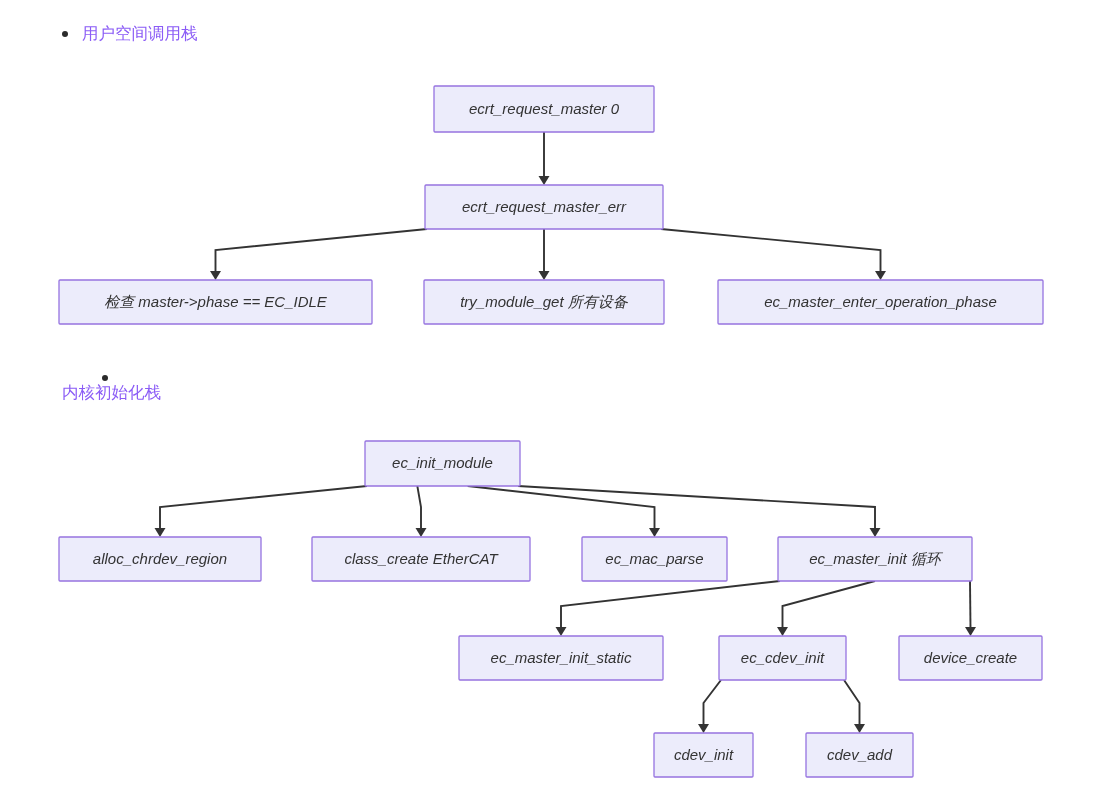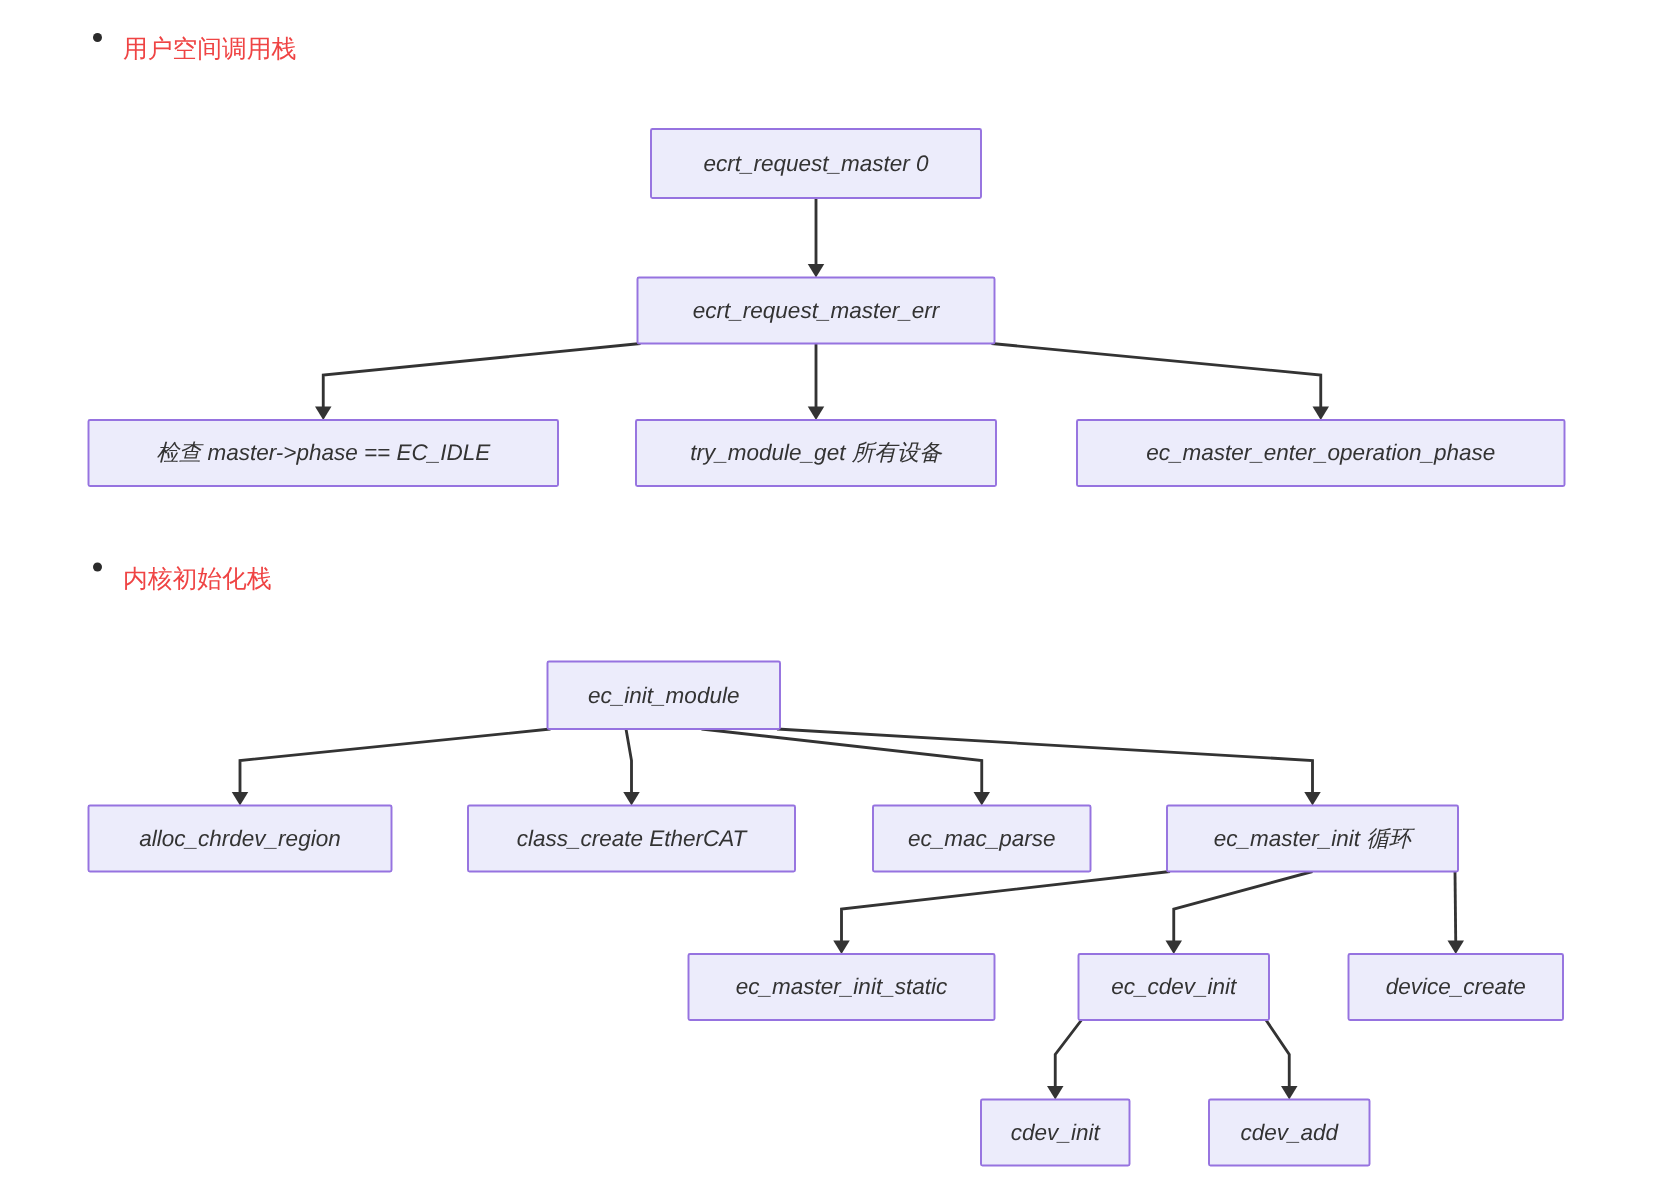--- a/index.html
+++ b/index.html
@@ -16,22 +16,23 @@
     overflow: hidden;
   }
   .page {
     position: relative;
     width: 1110px;
     height: 799px;
   }
   .bullet-item {
     position: absolute;
     display: flex;
+    align-items: center;
     font-size: 16.5px;
-    color: #ef4444;
+    color: #8b5cf6;
     line-height: 1.4;
   }
   .bullet-dot {
     width: 6px;
     height: 6px;
     border-radius: 50%;
     background: #2b2b2b;
     margin-right: 14px;
     flex: 0 0 auto;
   }
@@ -110,21 +111,21 @@
             <text class="node-text" x="544" y="303">try_module_get 所有设备</text>
           </g>
           <g>
             <rect class="node-rect" x="718" y="280" width="325" height="44" rx="1" ry="1"></rect>
             <text class="node-text" x="880.5" y="303">ec_master_enter_operation_phase</text>
           </g>
         </g>
       </svg>
   </div>
 
-  <div class="bullet-item" style="left:62px; top:375px;">
+  <div class="bullet-item" style="left:62px; top:375px;flex-direction:column;">
     <span class="bullet-dot"></span>
     <span class="bullet-label">内核初始化栈</span>
   </div>
 
   <div class="diagram">
     <svg id="svg-diagram-1" width="1110" height="799" aria-hidden="true">
         <g>
           <path class="edge-path" d="M 367 486 L 160 507 L 160 530"></path>
           <polygon class="edge-head" points="154.5,528 165.5,528 160,537"></polygon>
           <path class="edge-path" d="M 417.3333333333333 486 L 421 507 L 421 530"></path>

